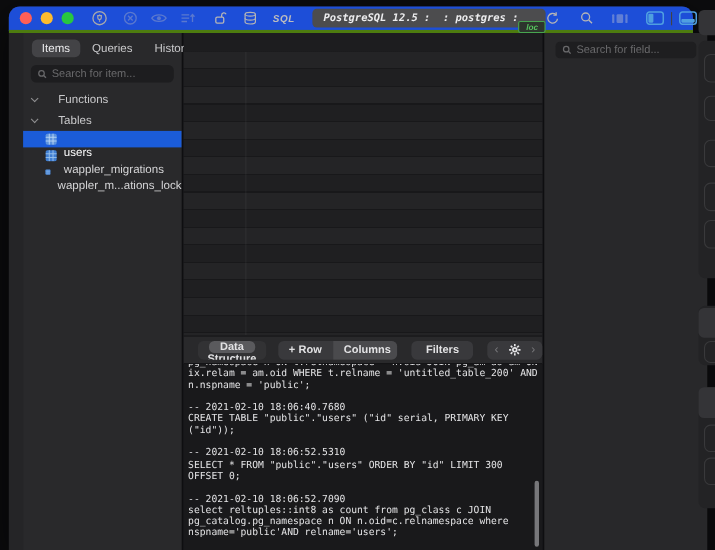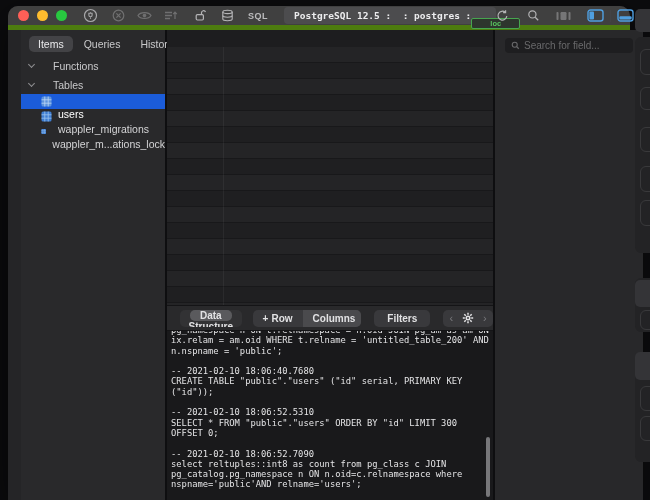--- a/index.html
+++ b/index.html
@@ -4,36 +4,36 @@
 <style>
   * { margin:0; padding:0; box-sizing:border-box; }
   html,body { width:650px; height:500px; overflow:hidden; background:#0c0c0e;
               font-family:"Liberation Sans", sans-serif; }
   .window { position:absolute; left:8px; top:6px; width:622px; height:494px;
             background:#252527; border-radius:10px 10px 0 0;
             box-shadow:0 12px 40px rgba(0,0,0,.65); }
 
   
   .titlebar { position:absolute; left:0; top:0; width:100%; height:24px;
-              background:#404040; border-radius:10px 10px 0 0;
-              display:flex; align-items:center; border-bottom:5px solid #4d7c0f; }
+              background:#1d4ed8; border-radius:10px 10px 0 0;
+              display:flex; align-items:center; border-bottom:3px solid #4d7c0f;font-style:italic; }
   .lights { display:flex; gap:8px; margin-left:10px; }
   .light { width:11px; height:11px; border-radius:50%; }
   .l-red{background:#ff5f57}.l-yellow{background:#febc2e}.l-green{background:#28c840}
   .tb-icon { display:flex; align-items:center; justify-content:center; height:16px; }
   .tb-icon svg { display:block; }
   .dim { opacity:.38; }
   .tb-div { width:1px; height:12px; background:#434345; margin:0 6px; }
   .sql-label { font-size:9px; font-weight:bold; color:#bcbcbe; letter-spacing:.5px; margin:0 4px; }
   .title-pill { margin-left:12px; background:#4c4c4e; border-radius:4px; height:17px;
                 display:flex; align-items:center; padding:0 6px 0 10px; width:212px; }
   .title-text { font-family:"DejaVu Sans Mono", monospace; font-weight:bold;
                 font-size:9.5px; color:#ececee; white-space:pre; flex:1; }
   .loc-badge { font-size:7.5px; font-weight:bold; color:#57c35f; border:1px solid #47a54f;
-               border-radius:2px; padding:0 18px; line-height:9px; background:#2d352d;margin-top:16px; }
+               border-radius:2px; padding:0 6px; line-height:9px; background:#2d352d;margin-top:16px; }
   .tb-right { margin-left:auto; display:flex; align-items:center; margin-right:6px; }
 
   
   .content { position:absolute; left:13px; top:24px; width:622px; height:470px; display:flex; }
   .sidebar { width:144px; background:#29292b; position:relative; }
   .vsep { width:2px; background:#0e0e10; }
   .middle { width:326px; position:relative; background:#1d1d1f; }
   .rightpanel { width:148px; background:#28282a; position:relative; }
 
   
@@ -208,20 +208,27 @@
     </div>
   </div>
 
   <div class="content">
 
     <aside class="sidebar">
       <div class="side-tabs">
         <span class="side-tab sel">Items</span>
         <span class="side-tab">Queries</span>
         <span class="side-tab">History</span>
+      </div>
+      <div class="side-search">
+        <svg width="9" height="9" viewBox="0 0 13 13">
+            <circle cx="5.4" cy="5.4" r="3.6" fill="none" stroke="#69696b" stroke-width="1.6"></circle>
+            <path d="M8.2 8.2l3 3" stroke="#69696b" stroke-width="1.8"></path>
+          </svg>
+        <span>Search for item...</span>
       </div>
       <div class="tree-section">
         <span class="chev"></span>
         <span class="tree-label">Functions</span>
       </div>
       <div class="tree-section">
         <span class="chev"></span>
         <span class="tree-label">Tables</span>
       </div>
       <div class="tree-item sel">

